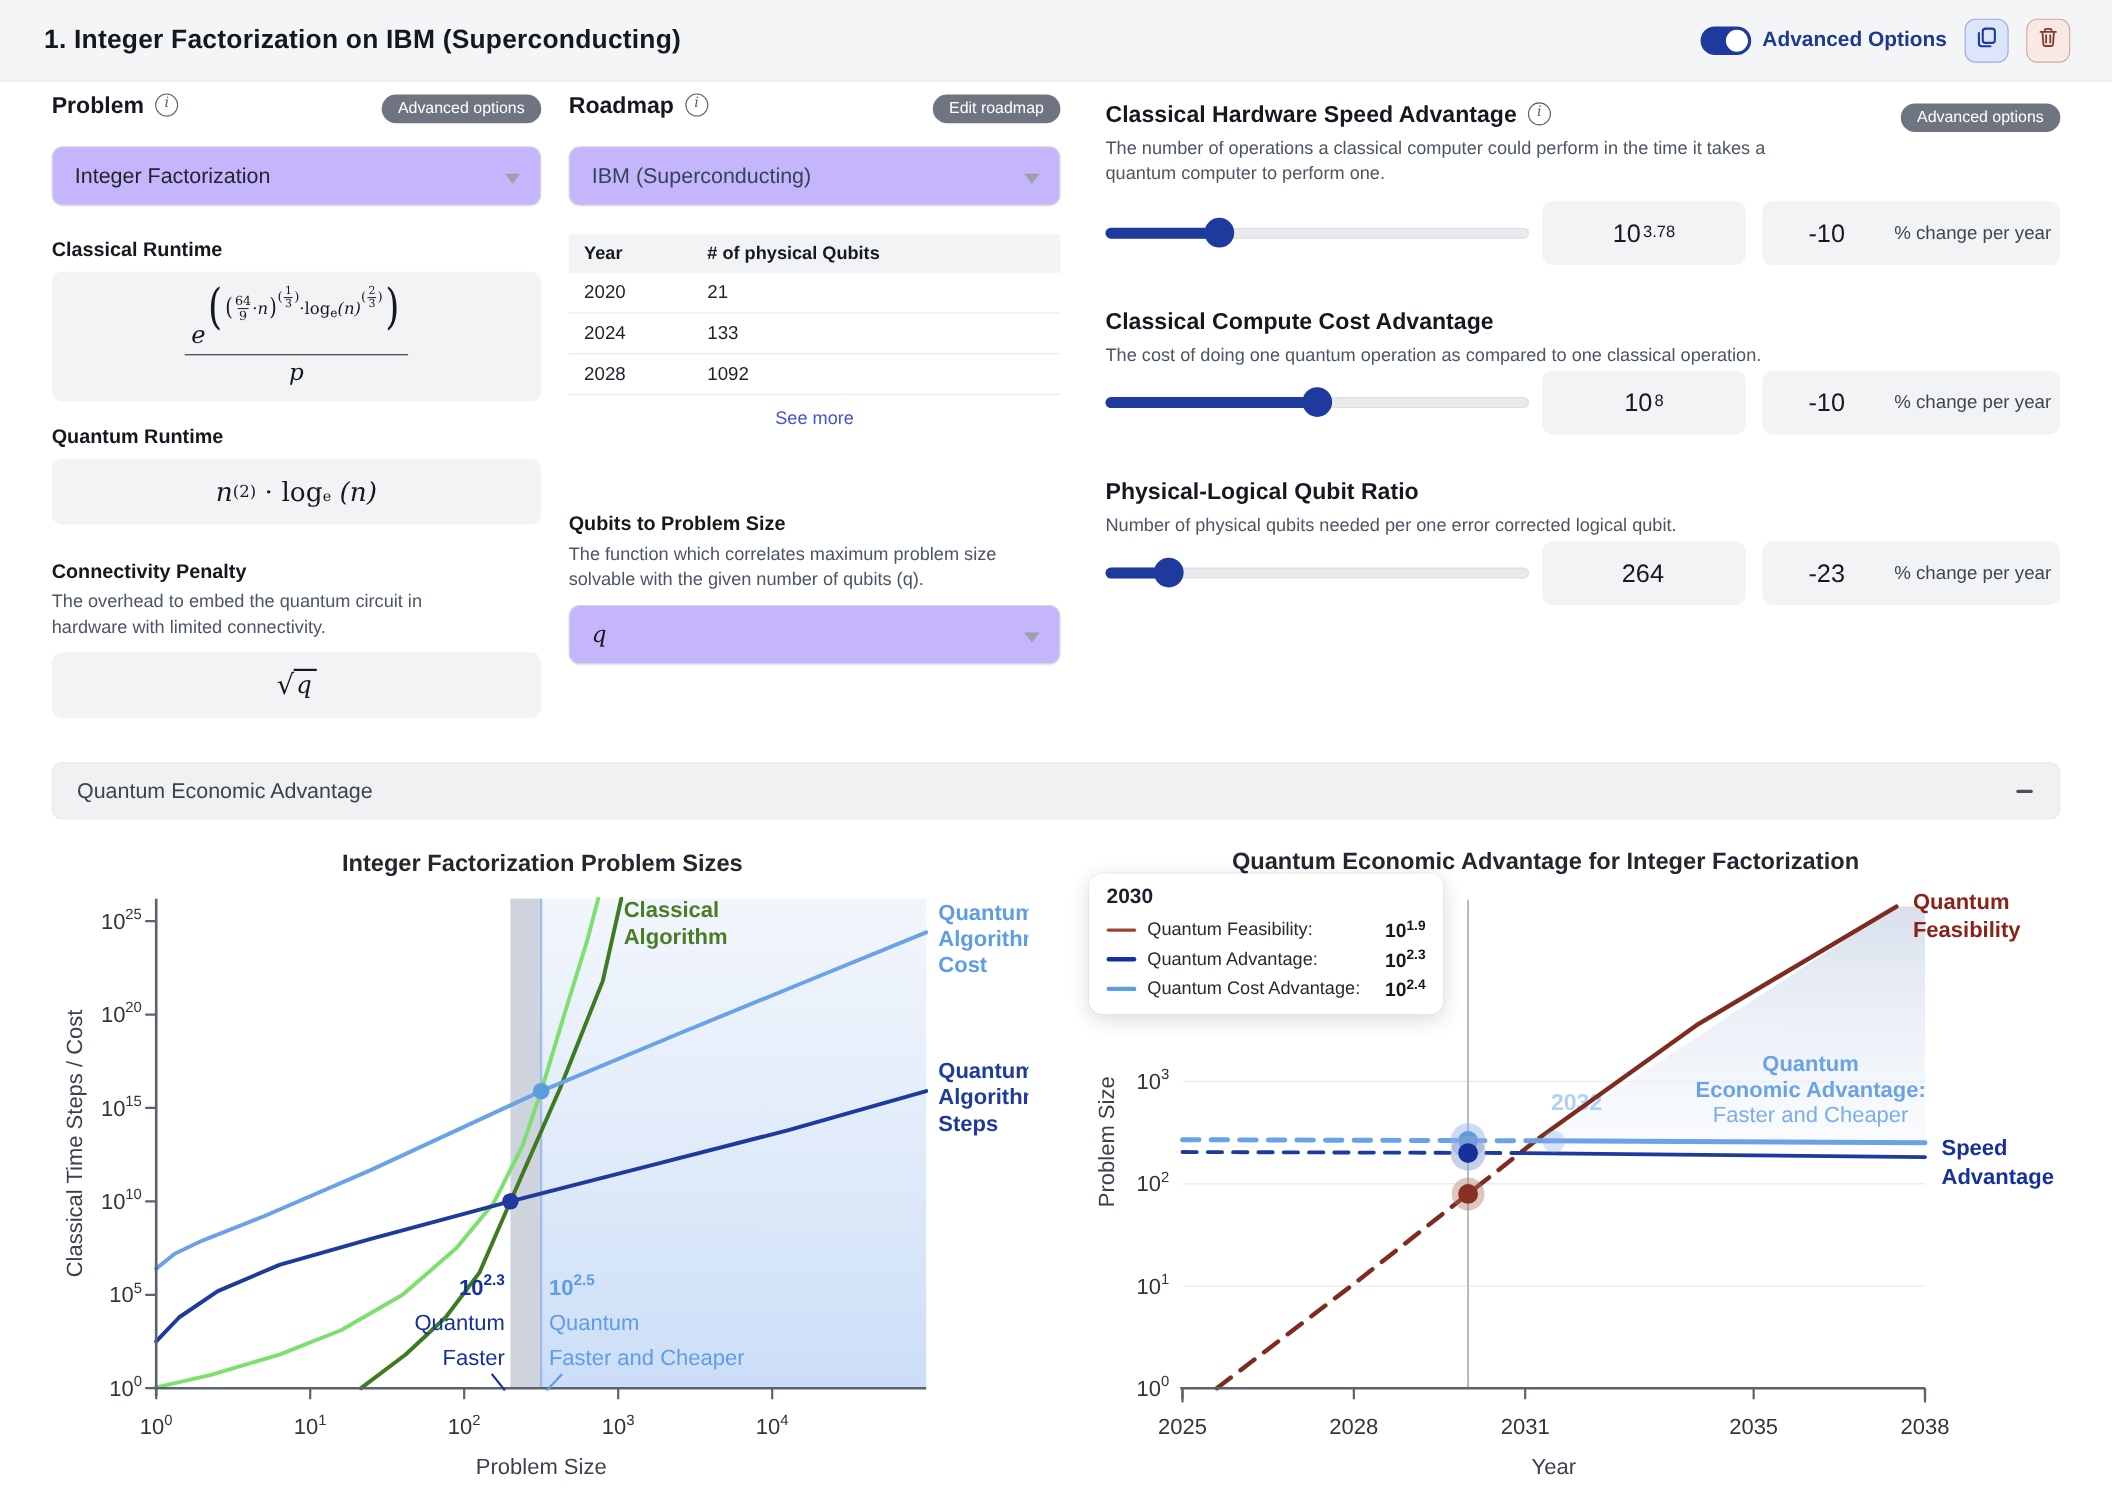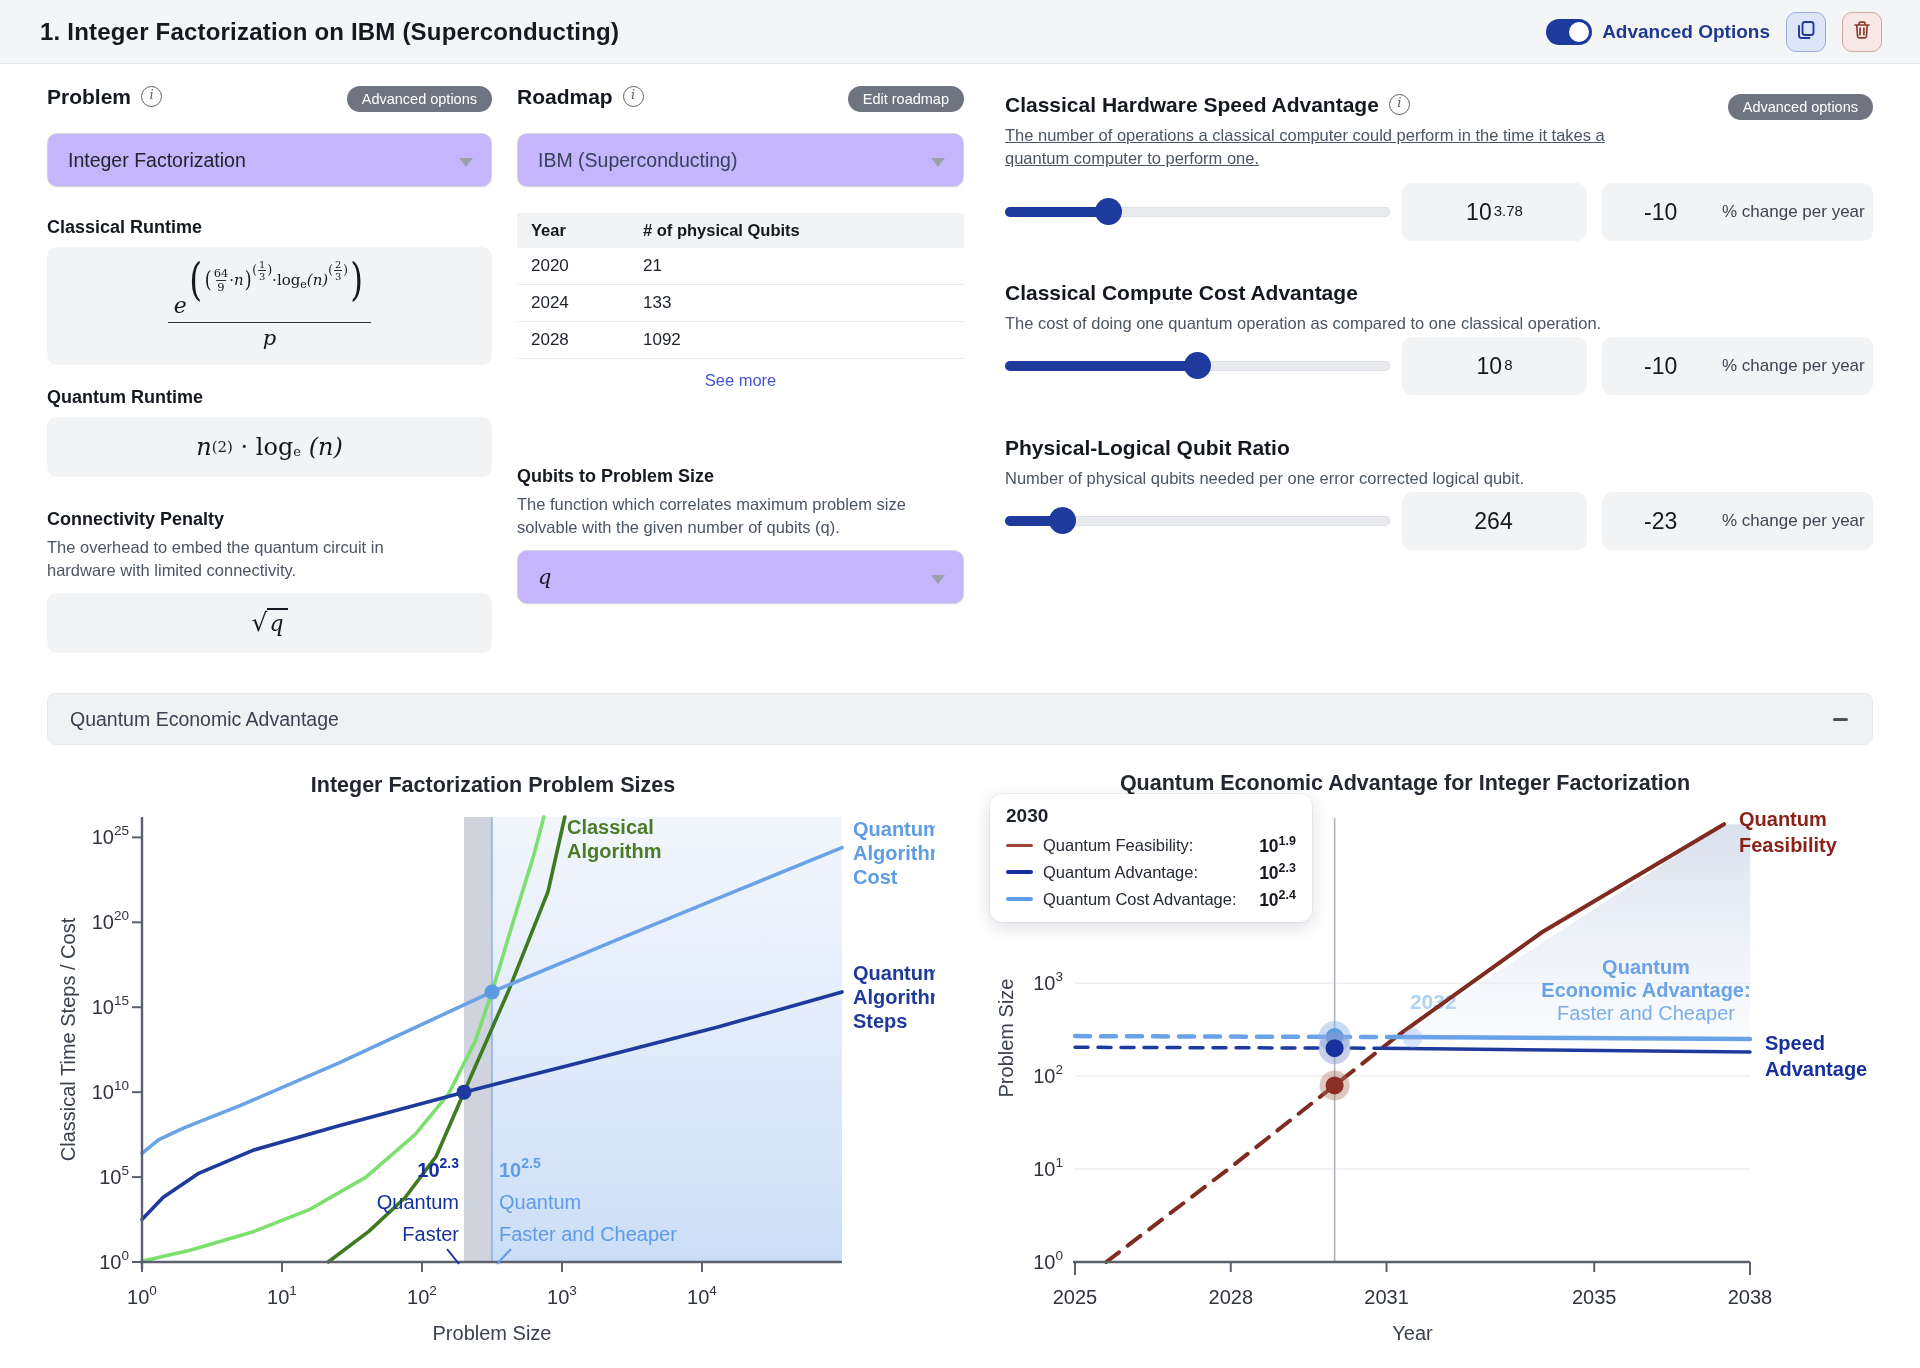--- a/index.html
+++ b/index.html
@@ -1,20 +1,20 @@
 <!DOCTYPE html>
 <html><head>
 <meta charset="utf-8">
 <style>
   * { margin:0; padding:0; box-sizing:border-box; }
   html,body { width:1920px; height:1368px; background:#fff; font-family:"Liberation Sans", sans-serif; color:#1a1e25; overflow:hidden; }
   .page { position:relative; width:1920px; height:1368px; }
 
   
-  .topbar { position:absolute; left:0; top:0; width:1920px; height:64px; background:#f4f5f7; border-bottom:1px solid #e6e8eb; display:flex; align-items:center; }
+  .topbar { position:absolute; left:0; top:0; width:1920px; height:74px; background:#f4f5f7; border-bottom:1px solid #e6e8eb; display:flex; align-items:center; }
   .topbar .title { margin-left:40px; font-size:24px; font-weight:bold; color:#14181f; letter-spacing:.2px; }
   .topbar .right { position:absolute; right:38px; display:flex; align-items:center; gap:16px; }
   .toggle-group { display:flex; align-items:center; gap:10px; cursor:pointer; }
   .toggle { width:46px; height:26px; background:#1e3a9c; border-radius:13px; position:relative; }
   .toggle .knob { position:absolute; right:3px; top:3px; width:20px; height:20px; border-radius:50%; background:#fff; }
   .toggle-label { color:#1e3a8f; font-size:19px; font-weight:bold; }
   .icon-btn { width:40px; height:40px; border-radius:10px; display:flex; align-items:center; justify-content:center; cursor:pointer; }
   .icon-btn.copy { background:#dde6f8; border:1.5px solid #97abdd; }
   .icon-btn.del  { background:#f8e9e6; border:1.5px solid #d2a79e; }
 
@@ -230,21 +230,21 @@
     </div>
   </div>
 
   <div class="col" style="left:1005px; width:868px; height:560px;">
 
     <div class="grp" style="top:8px;">
       <div style="position:relative;">
         <span class="sect-h">Classical Hardware Speed Advantage</span><span class="info"></span>
         <span class="pill" style="position:absolute; right:0; top:1px;">Advanced options</span>
       </div>
-      <div class="desc" style="margin-top:7px; width:660px;text-decoration:underline;">The number of operations a classical computer could perform in the time it takes a quantum computer to perform one.</div>
+      <div class="desc" style="margin-top:7px; width:660px;">The number of operations a classical computer could perform in the time it takes a quantum computer to perform one.</div>
     </div>
     <div class="slider-row" style="top:98px;">
       <div class="track-wrap">
         <div class="track">
             <div class="fill" style="width: 27%;">
               <div class="thumb"></div>
             </div>
           </div>
       </div>
       <div class="valbox">

